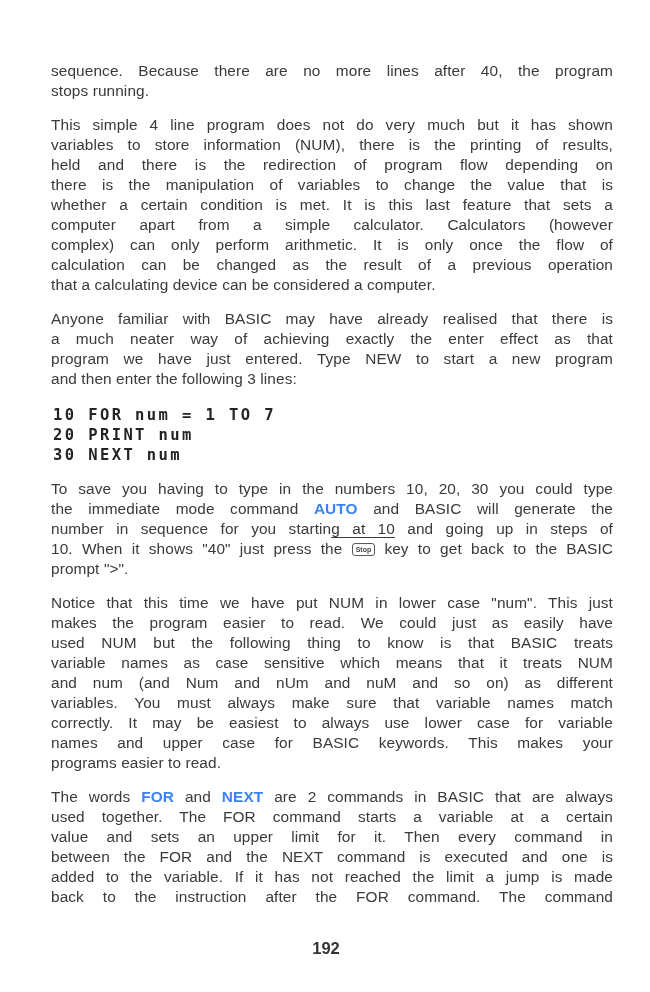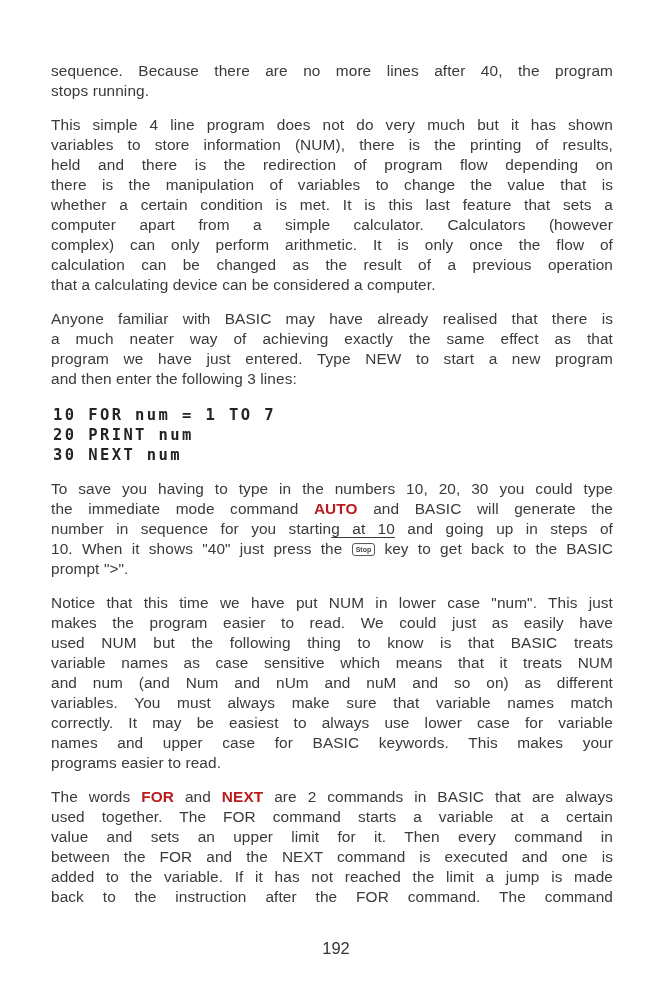--- a/index.html
+++ b/index.html
@@ -24,21 +24,21 @@
     line-height: 20px;
     font-size: 15.4px;
     letter-spacing: 0.1px;
     text-align: justify;
     text-align-last: justify;
     overflow: hidden;
     white-space: nowrap;
   }
   .line { white-space: normal; } 
   .line.last { text-align-last: left; }
-  .b { font-weight: bold; color: #b91c1c; margin-top: 48px; }
+  .b { font-weight: bold; color: #3b82f6; margin-top: 48px; }
   .u { text-decoration: underline; text-underline-offset: 3px; text-decoration-thickness: 1px; }
   .code-block { margin: 16px 0 14px 2px; }
   .code-line {
     font-family: "DejaVu Sans Mono", monospace;
     font-weight: bold;
     font-size: 15.5px;
     line-height: 20px;
     letter-spacing: 2.4px;
     color: #242424;
   }
@@ -49,26 +49,27 @@
     font-size: 7px;
     font-weight: bold;
     line-height: 9px;
     padding: 1px 3px;
     color: #444;
     vertical-align: 2px;
     letter-spacing: 0;
   }
   .page-number {
     position: absolute;
-    left: 55px;
+    left: 45px;
     top: 939px;
     width: 562px;
     text-align: center;
     font-size: 16.5px;
     color: #333333;
+    font-weight: bold;
   }
 </style>
 </head>
 <body>
 
 <div class="page">
   <div class="page-body">
       <div class="para">
         <div class="line"><span>sequence. Because there are no more lines after 40, the program</span></div>
         <div class="line last"><span>stops running.</span></div>
@@ -79,21 +80,21 @@
         <div class="line"><span>held and there is the redirection of program flow depending on</span></div>
         <div class="line"><span>there is the manipulation of variables to change the value that is</span></div>
         <div class="line"><span>whether a certain condition is met. It is this last feature that sets a</span></div>
         <div class="line"><span>computer apart from a simple calculator. Calculators (however</span></div>
         <div class="line"><span>complex) can only perform arithmetic. It is only once the flow of</span></div>
         <div class="line"><span>calculation can be changed as the result of a previous operation</span></div>
         <div class="line last"><span>that a calculating device can be considered a computer.</span></div>
       </div>
       <div class="para">
         <div class="line"><span>Anyone familiar with BASIC may have already realised that there is</span></div>
-        <div class="line"><span>a much neater way of achieving exactly the same effect as that</span></div>
+        <div class="line"><span>a much neater way of achieving exactly the enter effect as that</span></div>
         <div class="line"><span>program we have just entered. Type NEW to start a new program</span></div>
         <div class="line last"><span>and then enter the following 3 lines:</span></div>
       </div>
       <div class="code-block">
         <div class="code-line">10 FOR num = 1 TO 7</div>
         <div class="code-line">20 PRINT num</div>
         <div class="code-line">30 NEXT num</div>
       </div>
       <div class="para">
         <div class="line"><span>To save you having to type in the numbers 10, 20, 30 you could type</span></div>

